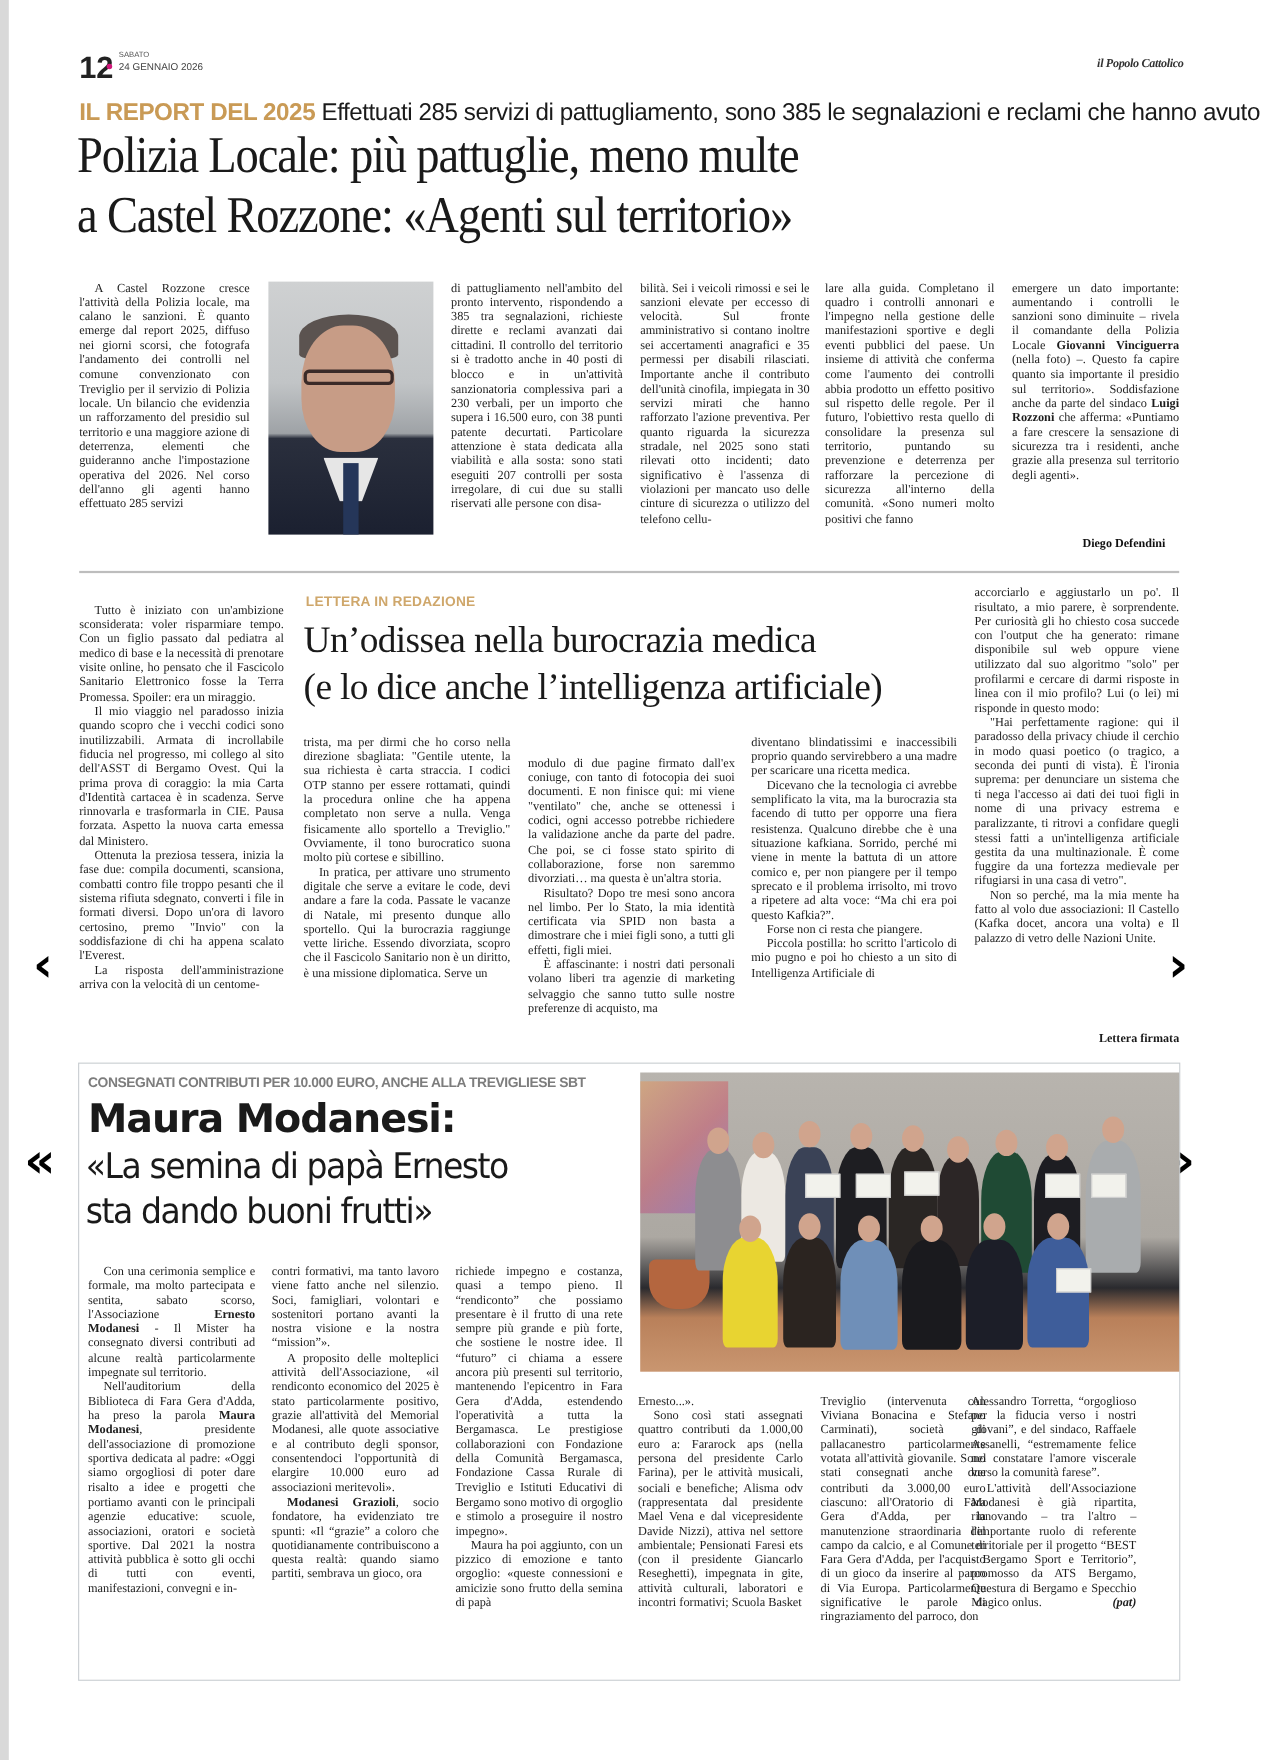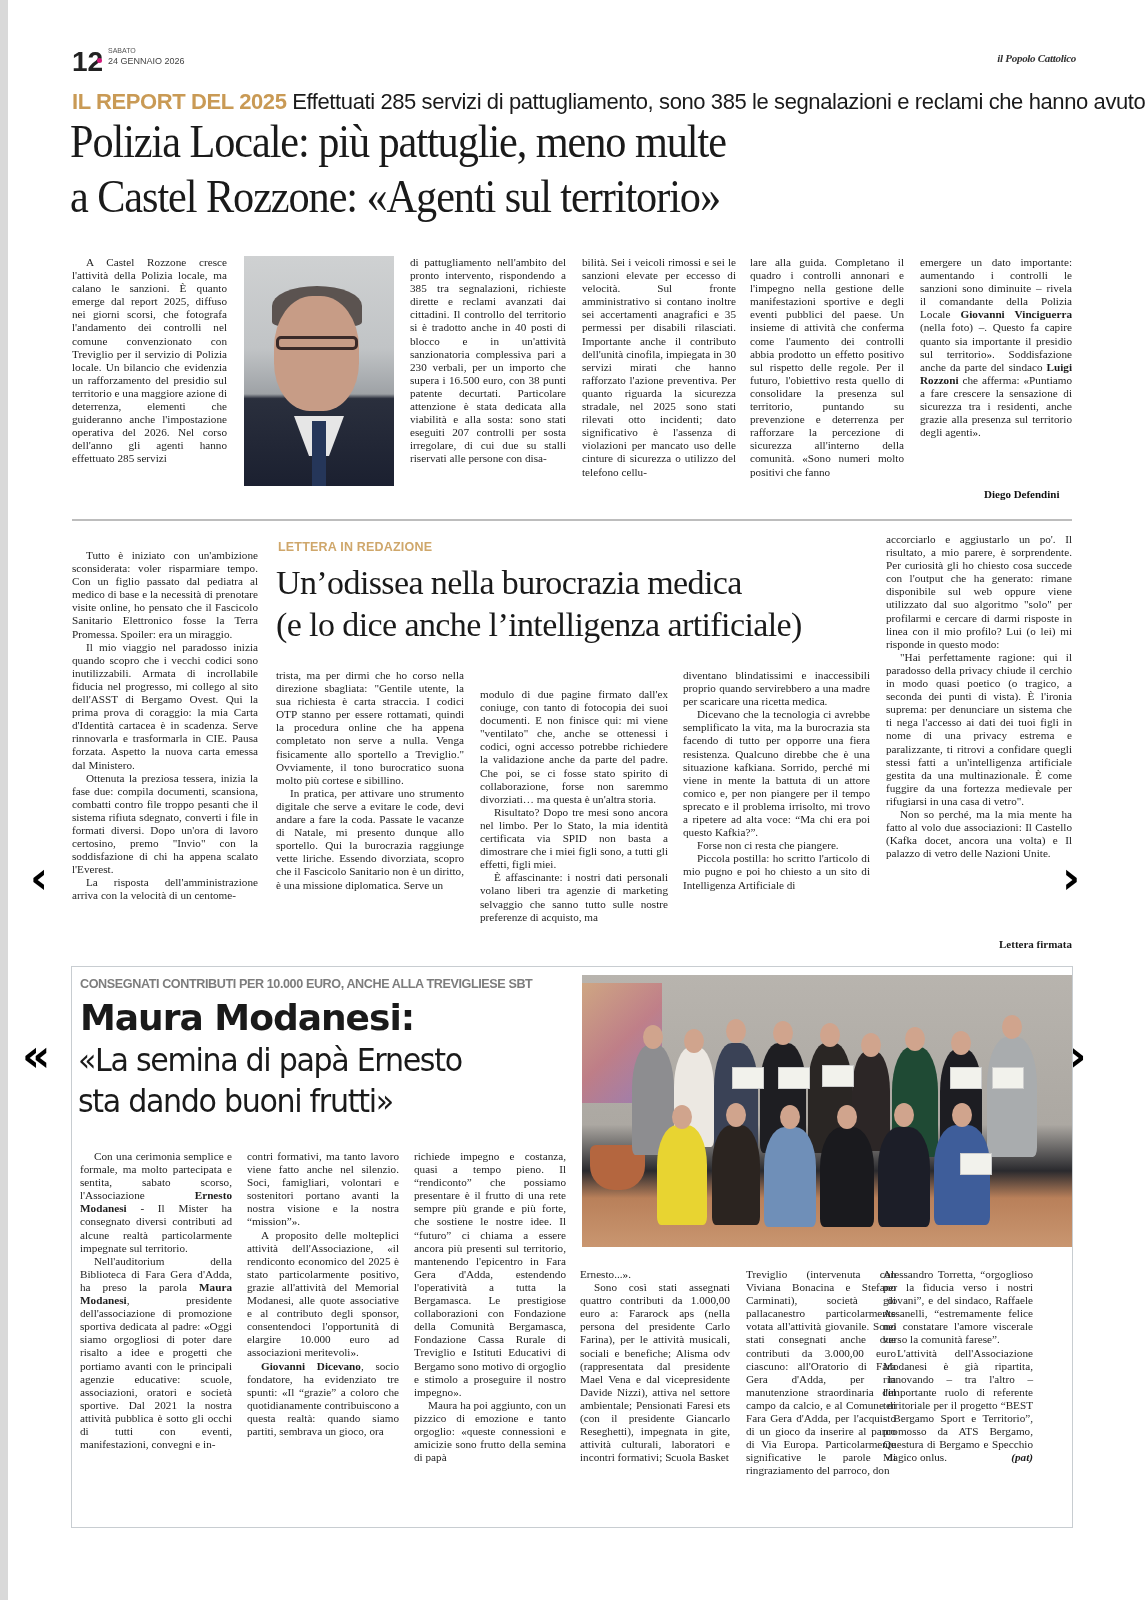--- a/index.html
+++ b/index.html
@@ -204,21 +204,21 @@
     <div class="cert" style="left:378px;top:178px;"></div>
   </div>
 
   <div class="col" style="left:80px; top:1150px; width:152px;">
     <p><span>Con una cerimonia semplice e formale, ma molto partecipata e sentita, sabato scorso, l'Associazione </span><b>Ernesto Modanesi</b><span> - Il Mister ha consegnato diversi contributi ad alcune realtà particolarmente impegnate sul territorio.</span></p>
     <p><span>Nell'auditorium della Biblioteca di Fara Gera d'Adda, ha preso la parola </span><b>Maura Modanesi</b><span>, presidente dell'associazione di promozione sportiva dedicata al padre: «Oggi siamo orgogliosi di poter dare risalto a idee e progetti che portiamo avanti con le principali agenzie educative: scuole, associazioni, oratori e società sportive. Dal 2021 la nostra attività pubblica è sotto gli occhi di tutti con eventi, manifestazioni, convegni e in-</span></p>
   </div>
   <div class="col" style="left:247px; top:1150px; width:152px;">
     <p class="noind">contri formativi, ma tanto lavoro viene fatto anche nel silenzio. Soci, famigliari, volontari e sostenitori portano avanti la nostra visione e la nostra “mission”».</p>
     <p>A proposito delle molteplici attività dell'Associazione, «il rendiconto economico del 2025 è stato particolarmente positivo, grazie all'attività del Memorial Modanesi, alle quote associative e al contributo degli sponsor, consentendoci l'opportunità di elargire 10.000 euro ad associazioni meritevoli».</p>
-    <p><b>Giovanni Dicevano</b><span>, socio fondatore, ha evidenziato tre spunti: «Il “grazie” a coloro che quotidianamente contribuiscono a questa realtà: quando siamo partiti, sembrava un gioco, ora</span></p>
+    <p><b>Modanesi Grazioli</b><span>, socio fondatore, ha evidenziato tre spunti: «Il “grazie” a coloro che quotidianamente contribuiscono a questa realtà: quando siamo partiti, sembrava un gioco, ora</span></p>
   </div>
   <div class="col" style="left:414px; top:1150px; width:152px;">
     <p class="noind">richiede impegno e costanza, quasi a tempo pieno. Il “rendiconto” che possiamo presentare è il frutto di una rete sempre più grande e più forte, che sostiene le nostre idee. Il “futuro” ci chiama a essere ancora più presenti sul territorio, mantenendo l'epicentro in Fara Gera d'Adda, estendendo l'operatività a tutta la Bergamasca. Le prestigiose collaborazioni con Fondazione della Comunità Bergamasca, Fondazione Cassa Rurale di Treviglio e Istituti Educativi di Bergamo sono motivo di orgoglio e stimolo a proseguire il nostro impegno».</p>
     <p>Maura ha poi aggiunto, con un pizzico di emozione e tanto orgoglio: «queste connessioni e amicizie sono frutto della semina di papà</p>
   </div>
   <div class="col" style="left:580px; top:1268px; width:150px;">
     <p class="noind">Ernesto...».</p>
     <p>Sono così stati assegnati quattro contributi da 1.000,00 euro a: Fararock aps (nella persona del presidente Carlo Farina), per le attività musicali, sociali e benefiche; Alisma odv (rappresentata dal presidente Mael Vena e dal vicepresidente Davide Nizzi), attiva nel settore ambientale; Pensionati Faresi ets (con il presidente Giancarlo Reseghetti), impegnata in gite, attività culturali, laboratori e incontri formativi; Scuola Basket</p>
   </div>
   <div class="col" style="left:746px; top:1268px; width:150px;">

